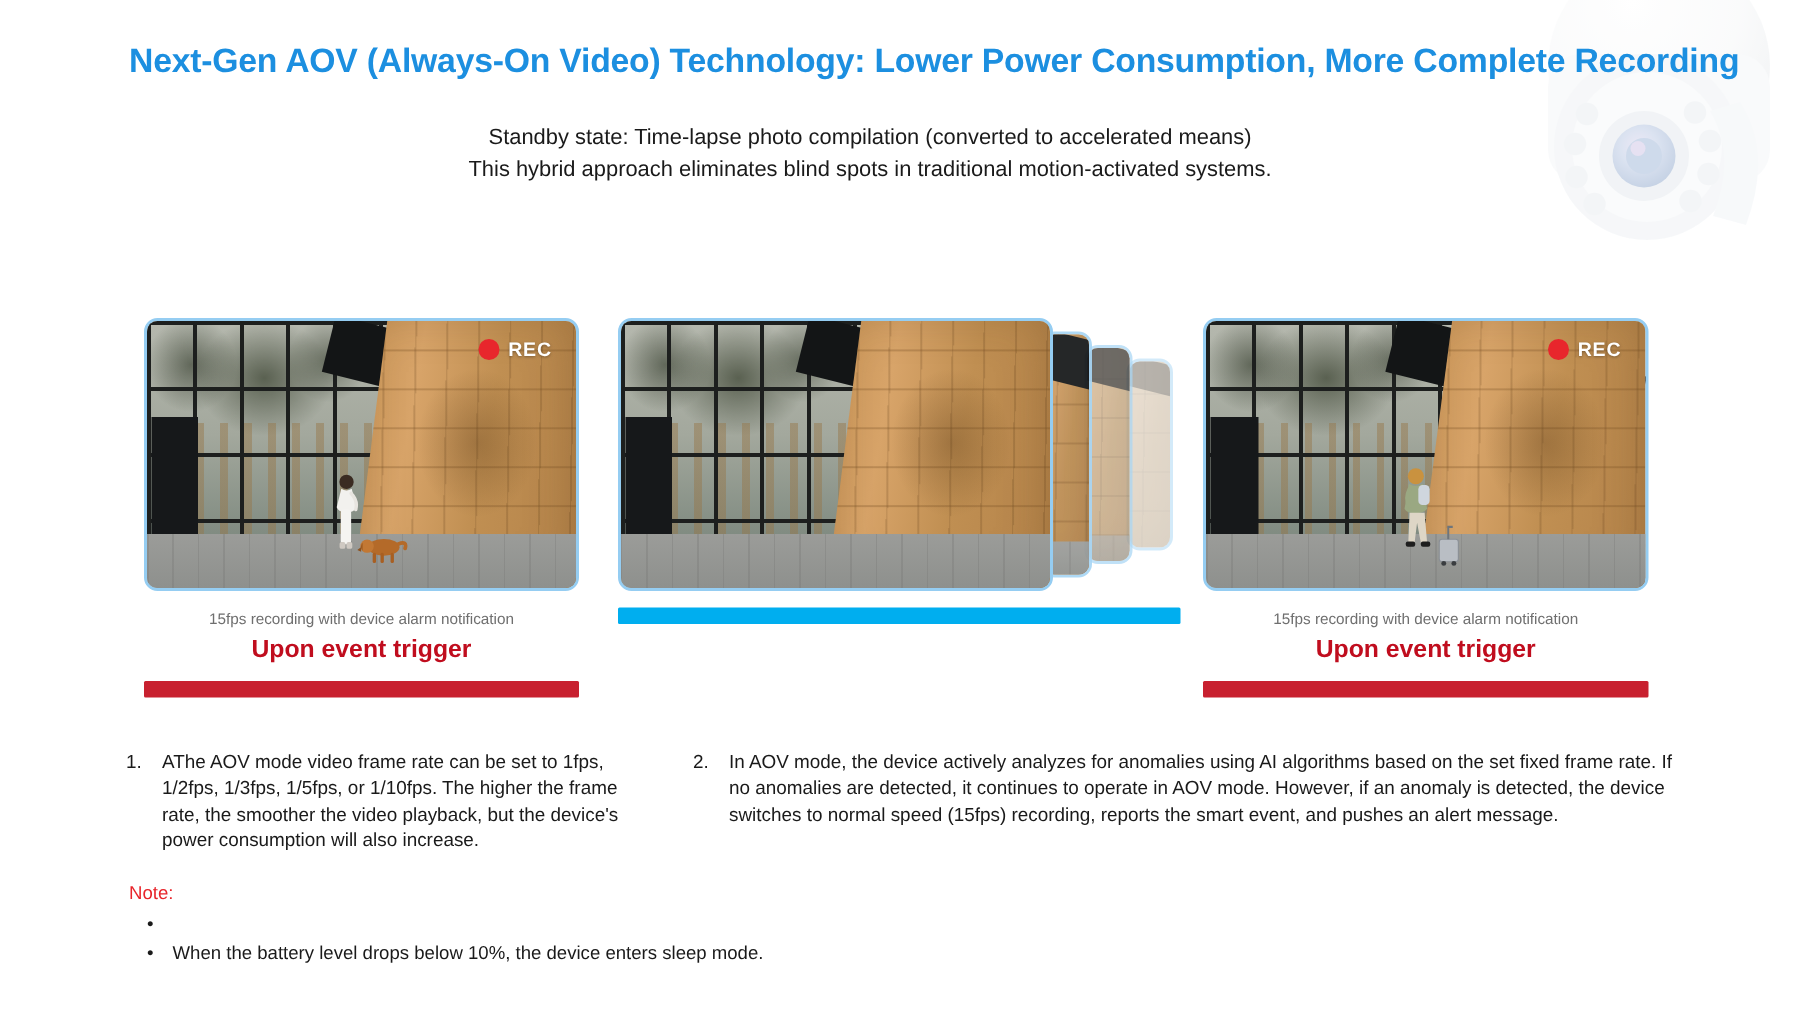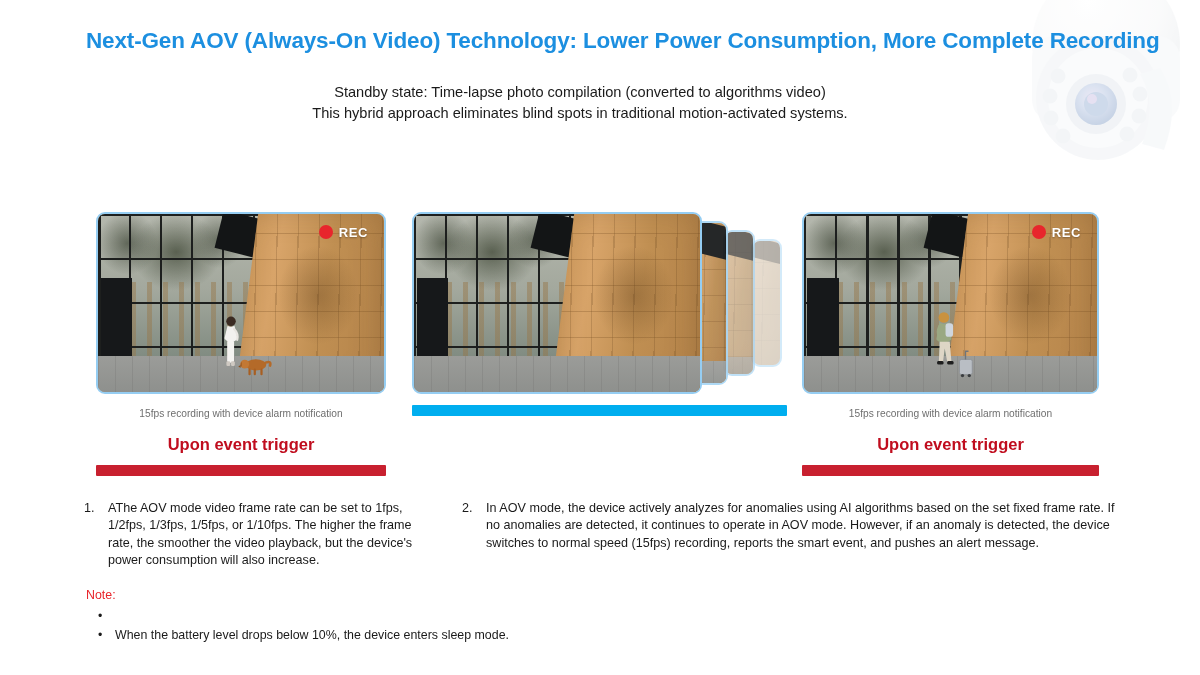--- a/index.html
+++ b/index.html
@@ -171,21 +171,21 @@
   .dog { position: absolute; left: 49%; top: 78%; width: 12%; height: 15%; }
   .person-traveler { position: absolute; left: 44%; top: 52%; width: 8%; height: 40%; }
   .suitcase { position: absolute; left: 52%; top: 76%; width: 7%; height: 16%; }
 
   
   .rec-badge {
     position: absolute;
     top: 11px;
     right: 16px;
     display: flex;
-    align-items: flex-start;
+    align-items: flex-end;
     gap: 6px;
     z-index: 5;
   }
   .rec-dot {
     width: 14px; height: 14px;
     border-radius: 50%;
     background: #e8262c;
   }
   .rec-text {
     color: #ffffff;
@@ -200,21 +200,21 @@
     text-align: center;
     font-size: 10.2px;
     color: #6f6f6f;
     margin-top: 14px;
     white-space: nowrap;
   }
   .caption-main {
     text-align: center;
     font-size: 16.5px;
     font-weight: bold;
-    margin-top: 16px;
+    margin-top: 5px;
     white-space: nowrap;
   }
   .caption-main.red  { color: #c00d1e; }
   .caption-main.blue { color: #00aff0; }
 
   .accent-bar {
     height: 11px;
     margin-top: 11px;
     border-radius: 1px;
   }
@@ -309,21 +309,21 @@
     <circle cx="76" cy="132" r="12" fill="#9fb6d8"></circle>
     <circle cx="72" cy="127" r="5" fill="#cfc4e6"></circle>
 
     <path d="M140 96 q22 34 4 82 l-22 -6 q16 -40 -2 -70 z" fill="#f1f4f7"></path>
   </svg>
 </div>
 
 <div class="slide-title">Next-Gen AOV (Always-On Video) Technology: Lower Power Consumption, More Complete Recording</div>
 
 <div class="intro-block">
-  <div class="intro-line">Standby state: Time-lapse photo compilation (converted to algorithms video)</div>
+  <div class="intro-line">Standby state: Time-lapse photo compilation (converted to accelerated means)</div>
   <div class="intro-line">This hybrid approach eliminates blind spots in traditional motion-activated systems.</div>
 </div>
 
 <div class="panels">
 
   <div class="panel panel-1">
     <div class="frame-stack">
       <div class="video-frame p1-frame">
         <div class="scene">
           <div class="scene-sky"></div>

